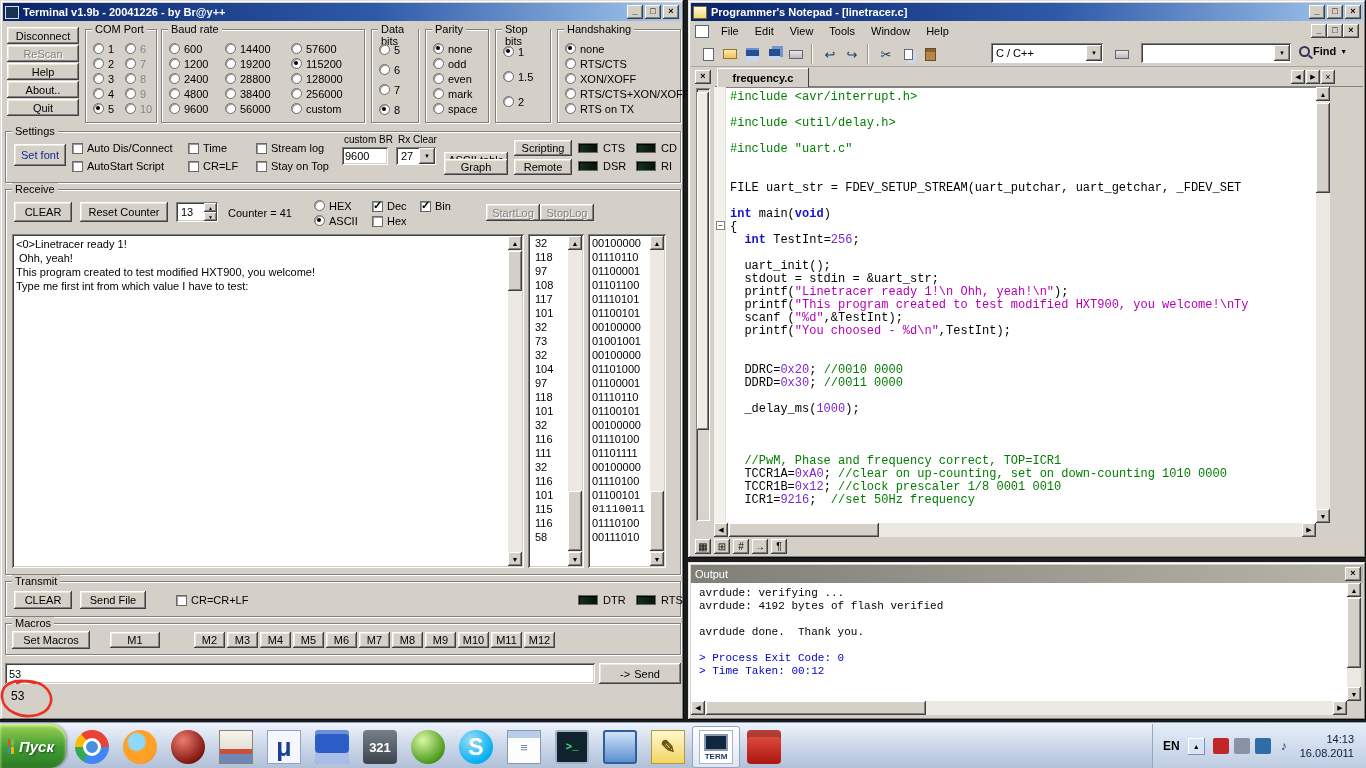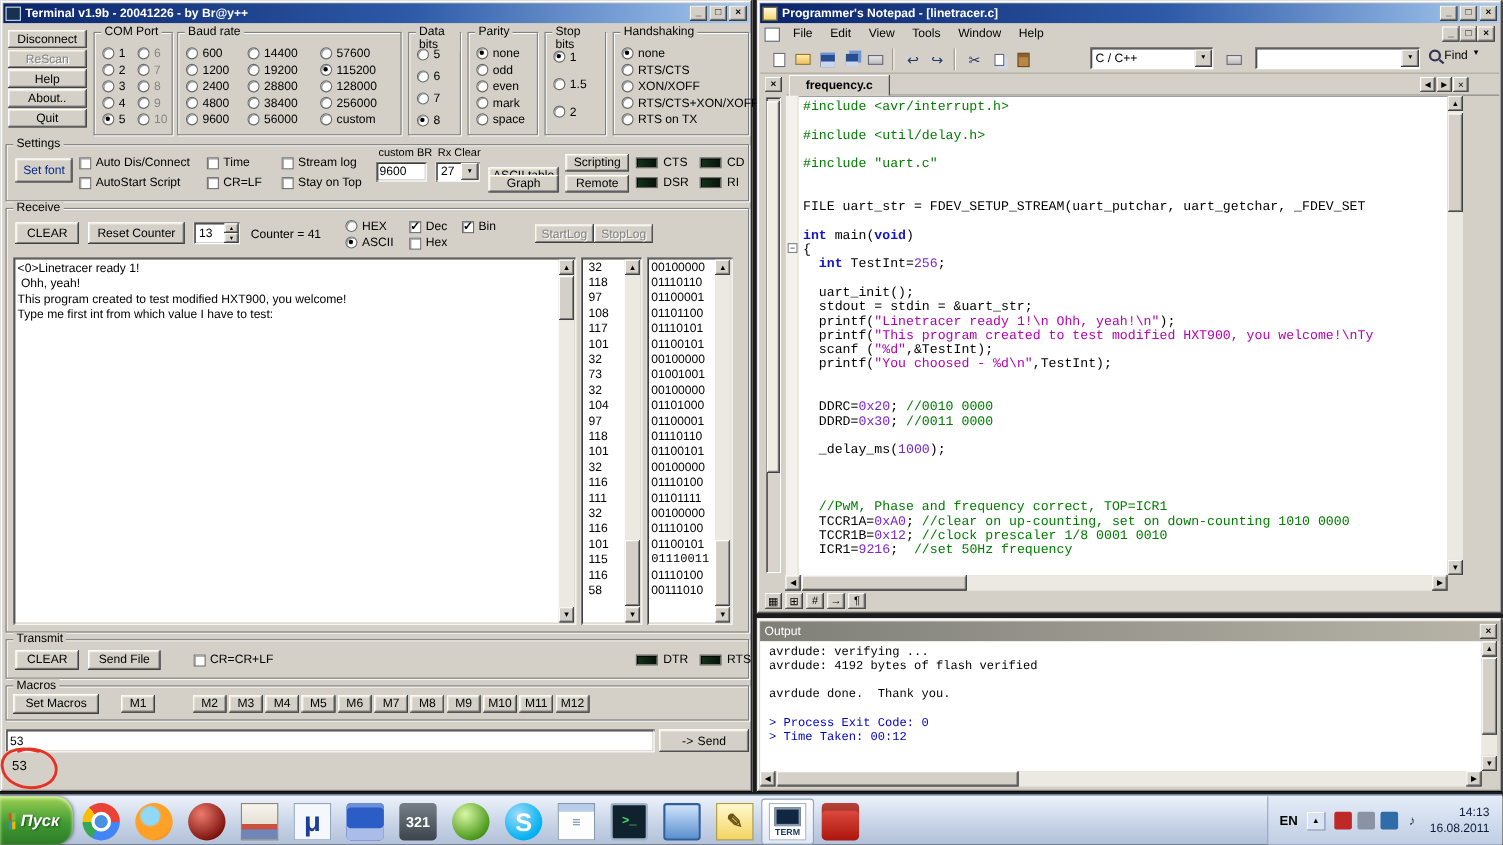--- a/index.html
+++ b/index.html
@@ -555,21 +555,21 @@
             <span class="lamp"></span>
             <span>RTS</span>
           </div>
       </div>
 
       <div class="gb" style="left:2px;top:602px;width:676px;height:32px;">
         <span class="legend">Macros</span>
         <div class="btn abs" style="left:6px;top:7px;width:78px;height:18px;">Set Macros</div>
         <div class="abs" style="left:104px;top:8px;display:flex;gap:2px;">
 
-        <div class="btn" style="width:31px;height:16px;">M1</div>
+        <div class="btn" style="width:50px;height:16px;">M1</div>
             <div class="btn" style="width:31px;height:16px;margin-left:32px;">M2</div>
             <div class="btn" style="width:31px;height:16px;">M3</div>
             <div class="btn" style="width:31px;height:16px;">M4</div>
             <div class="btn" style="width:31px;height:16px;">M5</div>
             <div class="btn" style="width:31px;height:16px;">M6</div>
             <div class="btn" style="width:31px;height:16px;">M7</div>
             <div class="btn" style="width:31px;height:16px;">M8</div>
             <div class="btn" style="width:31px;height:16px;">M9</div>
             <div class="btn" style="width:31px;height:16px;">M10</div>
             <div class="btn" style="width:31px;height:16px;">M11</div>
@@ -660,21 +660,21 @@
           <span>C / C++</span>
           <span class="cbtn">▼</span>
         </div>
         <div class="tflat abs ti-print" style="left:420px;top:2px;">
             <span class="ticn"></span>
           </div>
         <div class="combo" style="left:450px;top:2px;width:150px;">
           <span></span>
           <span class="cbtn">▼</span>
         </div>
-        <div class="abs" style="left:608px;top:4px;display:flex;">
+        <div class="abs" style="left:608px;top:4px;display:flex;align-items:center;font-weight:bold;">
           <span class="mag"></span>
           <span>Find</span>
           <span style="font-size:7px;margin-left:4px;">▼</span>
         </div>
       </div>
 
       <div class="abs" style="left:1px;top:47px;width:22px;height:455px;">
         <span class="wbtn abs" style="left:3px;top:2px;">×</span>
         <div class="abs sunken" style="left:4px;top:20px;width:14px;bottom:2px;background:#d8d4cc;">
           <div class="sbt" style="left:1px;top:4px;width:12px;height:78%;background:#efece4;"></div>

